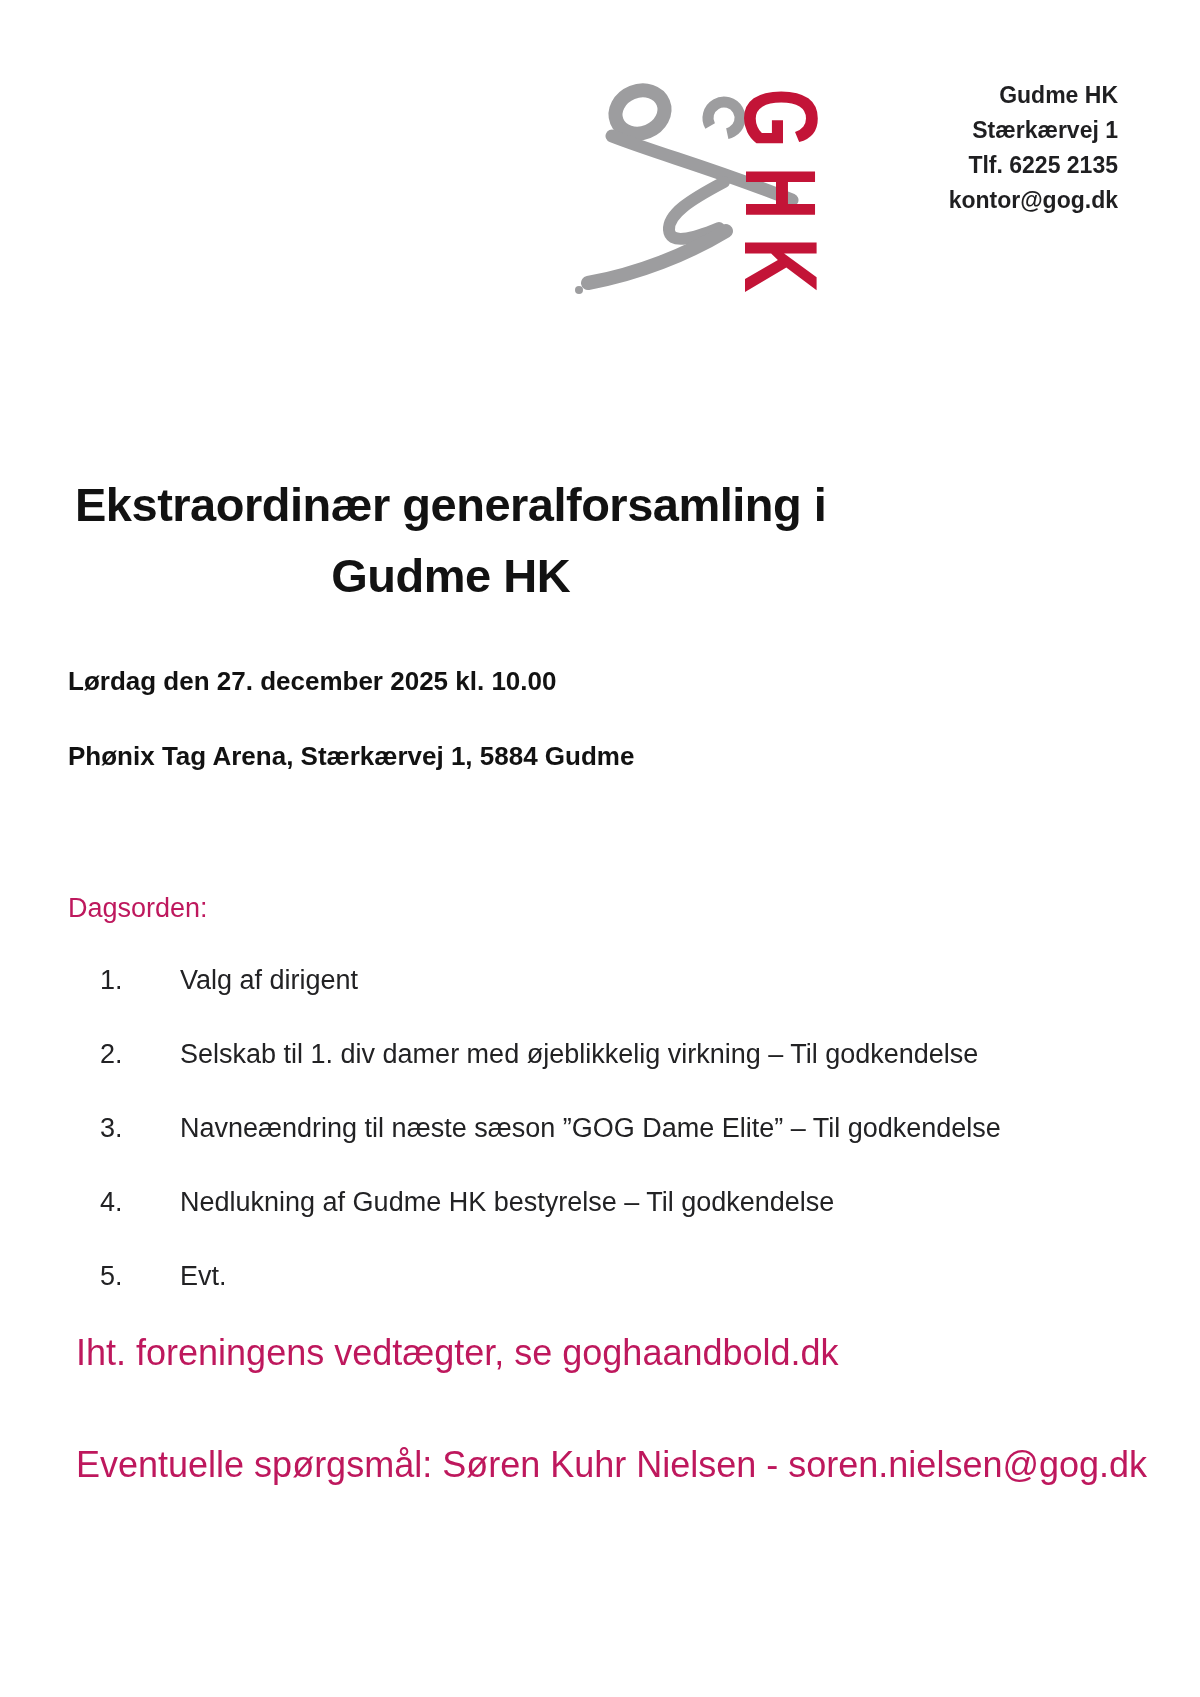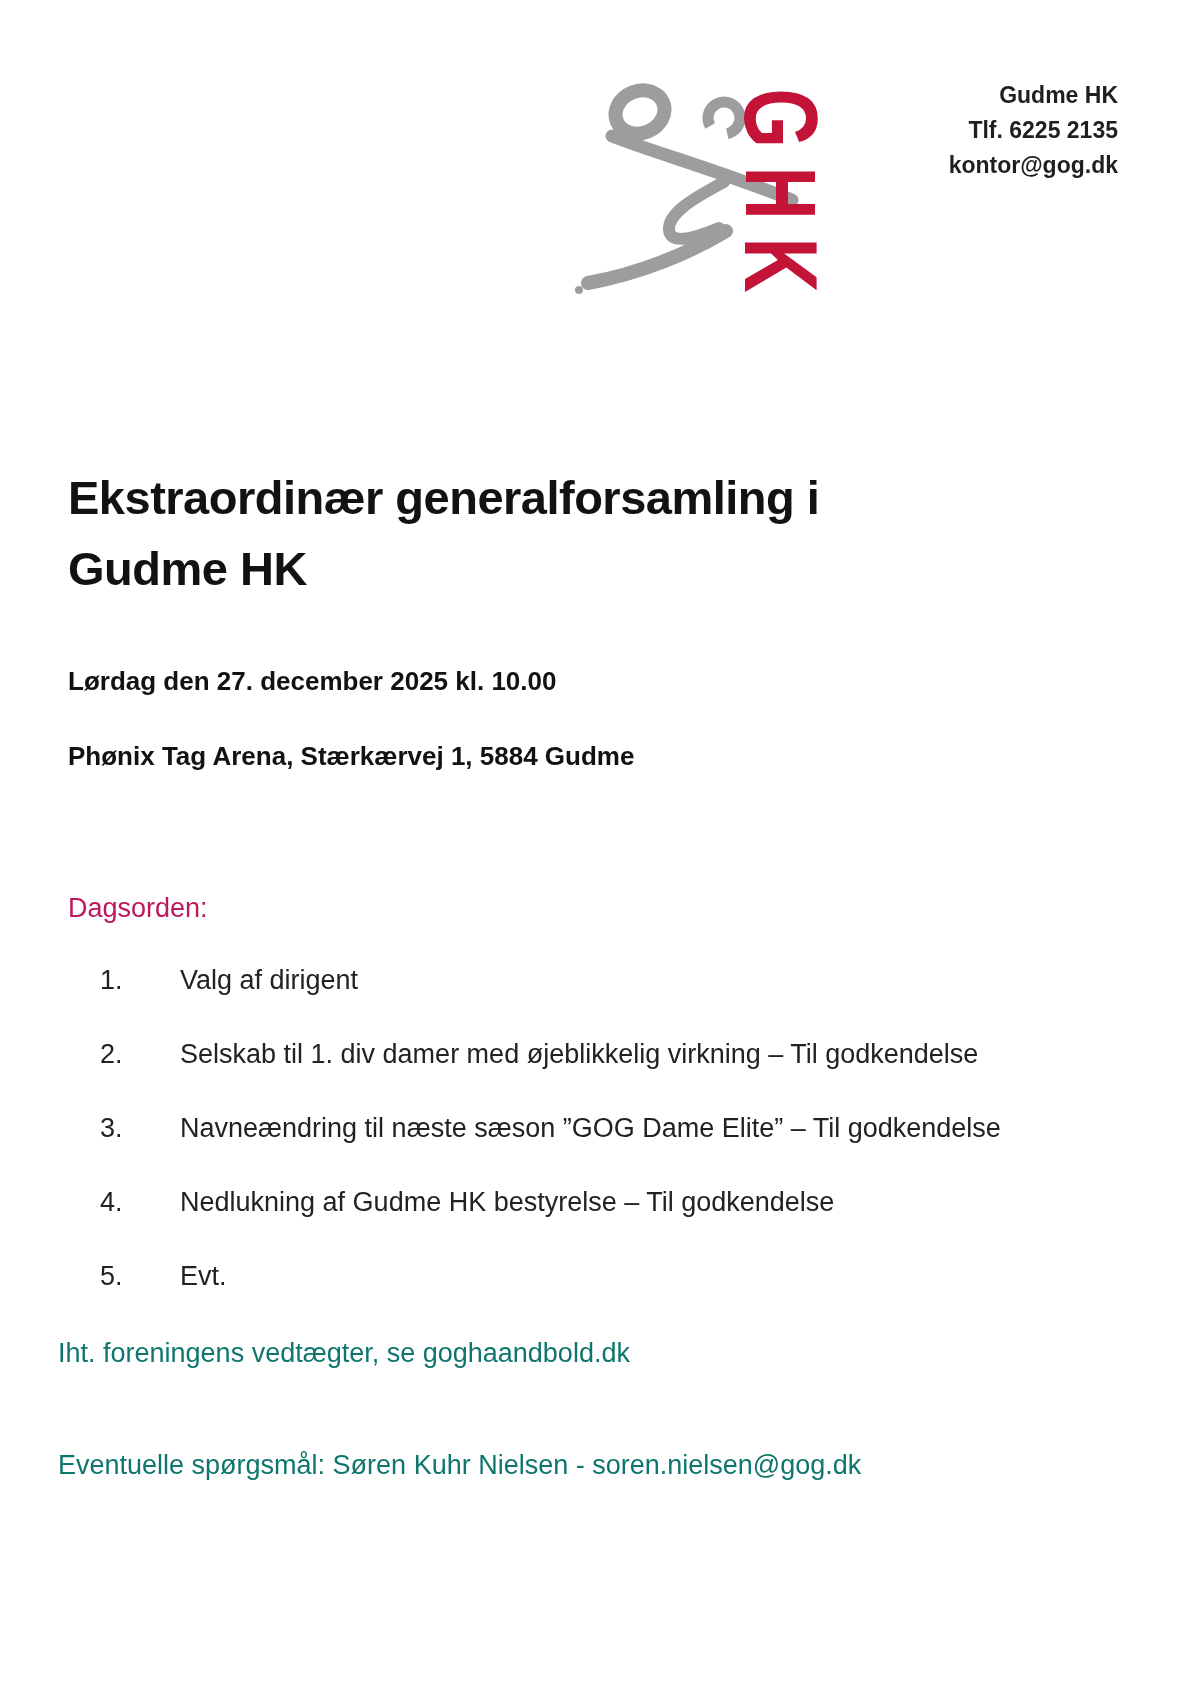--- a/index.html
+++ b/index.html
@@ -48,26 +48,27 @@
     line-height: 35px;
     color: #1f1f21;
   }
   .contact-line { white-space: pre; }
 
   
   .doc-title {
     position: absolute;
     left: 68px;
     top: 462px;
-    margin: 0;
+    margin: 7px;
     font-size: 47px;
     font-weight: 700;
     line-height: 71px;
     letter-spacing: -0.5px;
     color: #121212;
+    text-align: center;
   }
 
   
   .event-line {
     position: absolute;
     left: 68px;
     font-size: 26px;
     font-weight: 700;
     color: #121212;
     line-height: 30px;
@@ -98,24 +99,24 @@
     font-weight: 400;
     color: #222224;
     line-height: 28px;
   }
   .agenda-number { width: 36px; flex: 0 0 36px; }
   .agenda-text   { flex: 1; margin-left: 44px; }
 
   
   .note-line {
     position: absolute;
-    left: 58px;
-    font-size: 27px;
+    left: 76px;
+    font-size: 36px;
     font-weight: 400;
-    color: #0f766e;
+    color: #be185d;
     line-height: 30px;
   }
   .note-bylaws    { top: 1338px; }
   .note-questions { top: 1450px; }
 </style>
 </head>
 <body>
 
 <div class="page">
 
@@ -135,20 +136,21 @@
 
     <circle cx="51" cy="228" r="4" fill="#9d9d9f"></circle>
   </svg>
 
   <div class="logo-letter logo-letter-g">G</div>
   <div class="logo-letter logo-letter-h">H</div>
   <div class="logo-letter logo-letter-k">K</div>
 
   <div class="contact">
     <div class="contact-line">Gudme HK</div>
+    <div class="contact-line">Stærkærvej 1</div>
     <div class="contact-line">Tlf. 6225 2135</div>
     <div class="contact-line">kontor@gog.dk</div>
   </div>
 
   <h1 class="doc-title">
     <div>Ekstraordinær generalforsamling i</div>
     <div>Gudme HK</div>
   </h1>
 
   <div class="event-line event-datetime">Lørdag den 27. december 2025 kl. 10.00</div>

